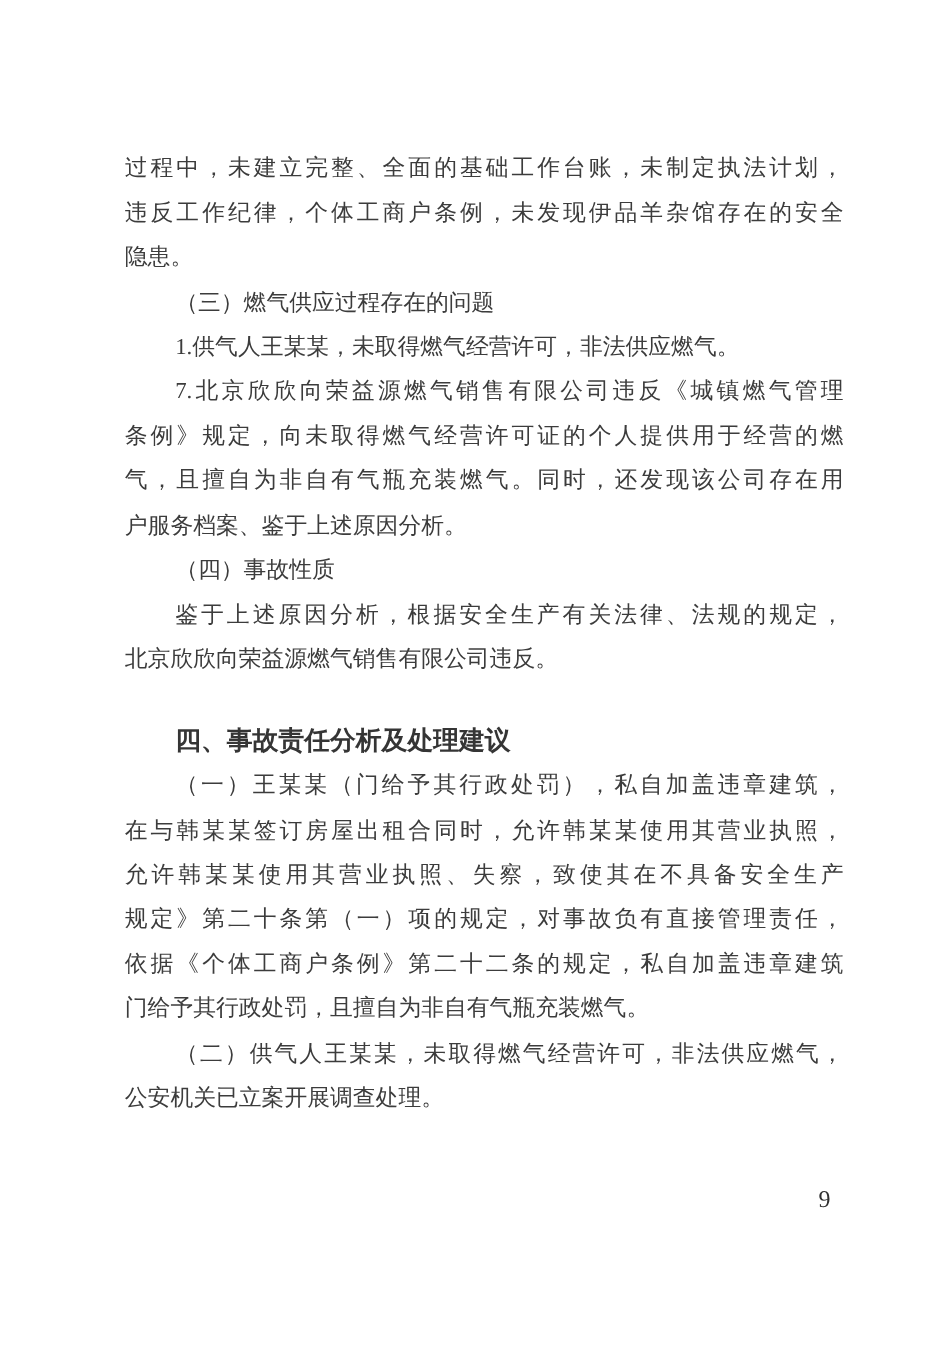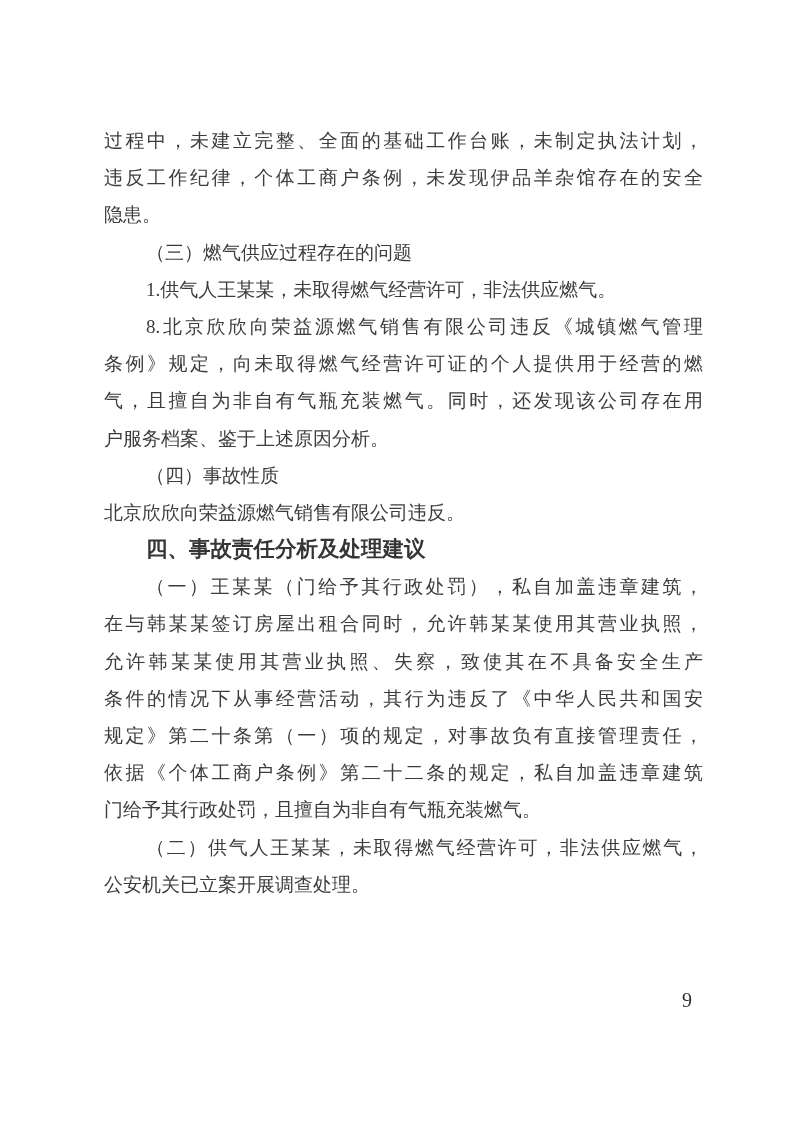--- a/index.html
+++ b/index.html
@@ -34,20 +34,21 @@
     text-align-last: justify;
   }
   .line.indent {
     text-indent: 42px;
   }
   .line.bold-heading {
     font-weight: bold;
     font-family: "Liberation Sans", sans-serif;
     color: #353535;
     font-size: 21.5px;
+    margin-top: 31px;
   }
   .page-number {
     position: absolute;
     top: 986px;
     left: 104px;
     width: 599px;
     text-align: right;
     padding-right: 11px;
     box-sizing: border-box;
     font-size: 20px;
@@ -59,31 +60,31 @@
 </head>
 <body>
 
 <div class="page">
   <div class="textblock">
     <div class="line justify">过程中，未建立完整、全面的基础工作台账，未制定执法计划，</div>
     <div class="line justify">违反工作纪律，个体工商户条例，未发现伊品羊杂馆存在的安全</div>
     <div class="line">隐患。</div>
     <div class="line indent">（三）燃气供应过程存在的问题</div>
     <div class="line indent">1.供气人王某某，未取得燃气经营许可，非法供应燃气。</div>
-    <div class="line indent justify">8.北京欣欣向荣益源燃气销售有限公司违反《城镇燃气管理</div>
+    <div class="line indent justify">7.北京欣欣向荣益源燃气销售有限公司违反《城镇燃气管理</div>
     <div class="line justify">条例》规定，向未取得燃气经营许可证的个人提供用于经营的燃</div>
     <div class="line justify">气，且擅自为非自有气瓶充装燃气。同时，还发现该公司存在用</div>
     <div class="line">户服务档案、鉴于上述原因分析。</div>
     <div class="line indent">（四）事故性质</div>
+    <div class="line indent justify">鉴于上述原因分析，根据安全生产有关法律、法规的规定，</div>
     <div class="line">北京欣欣向荣益源燃气销售有限公司违反。</div>
     <div class="line indent bold-heading">四、事故责任分析及处理建议</div>
     <div class="line indent justify">（一）王某某（门给予其行政处罚），私自加盖违章建筑，</div>
     <div class="line justify">在与韩某某签订房屋出租合同时，允许韩某某使用其营业执照，</div>
     <div class="line justify">允许韩某某使用其营业执照、失察，致使其在不具备安全生产</div>
-    <div class="line justify">条件的情况下从事经营活动，其行为违反了《中华人民共和国安</div>
     <div class="line justify">规定》第二十条第（一）项的规定，对事故负有直接管理责任，</div>
     <div class="line justify">依据《个体工商户条例》第二十二条的规定，私自加盖违章建筑</div>
     <div class="line">门给予其行政处罚，且擅自为非自有气瓶充装燃气。</div>
     <div class="line indent justify">（二）供气人王某某，未取得燃气经营许可，非法供应燃气，</div>
     <div class="line">公安机关已立案开展调查处理。</div>
   </div>
   <div class="page-number">9</div>
 </div>
 
 </body></html>

